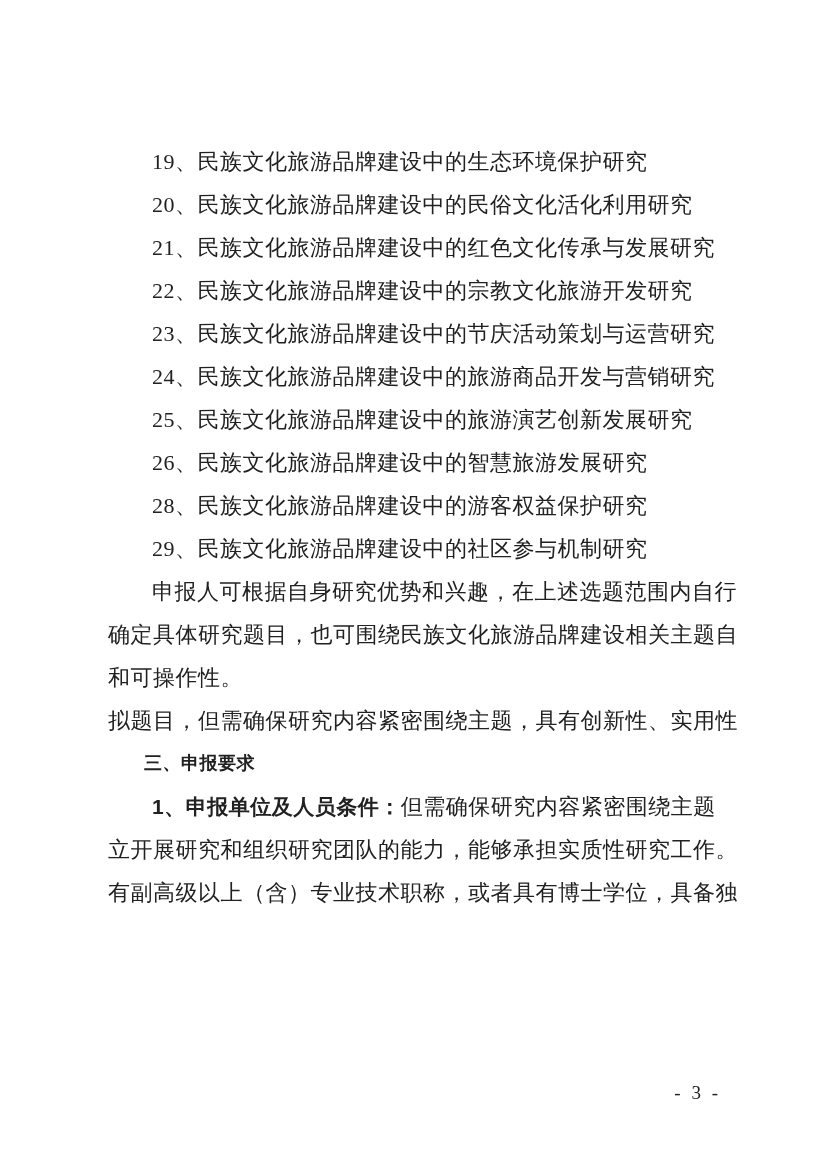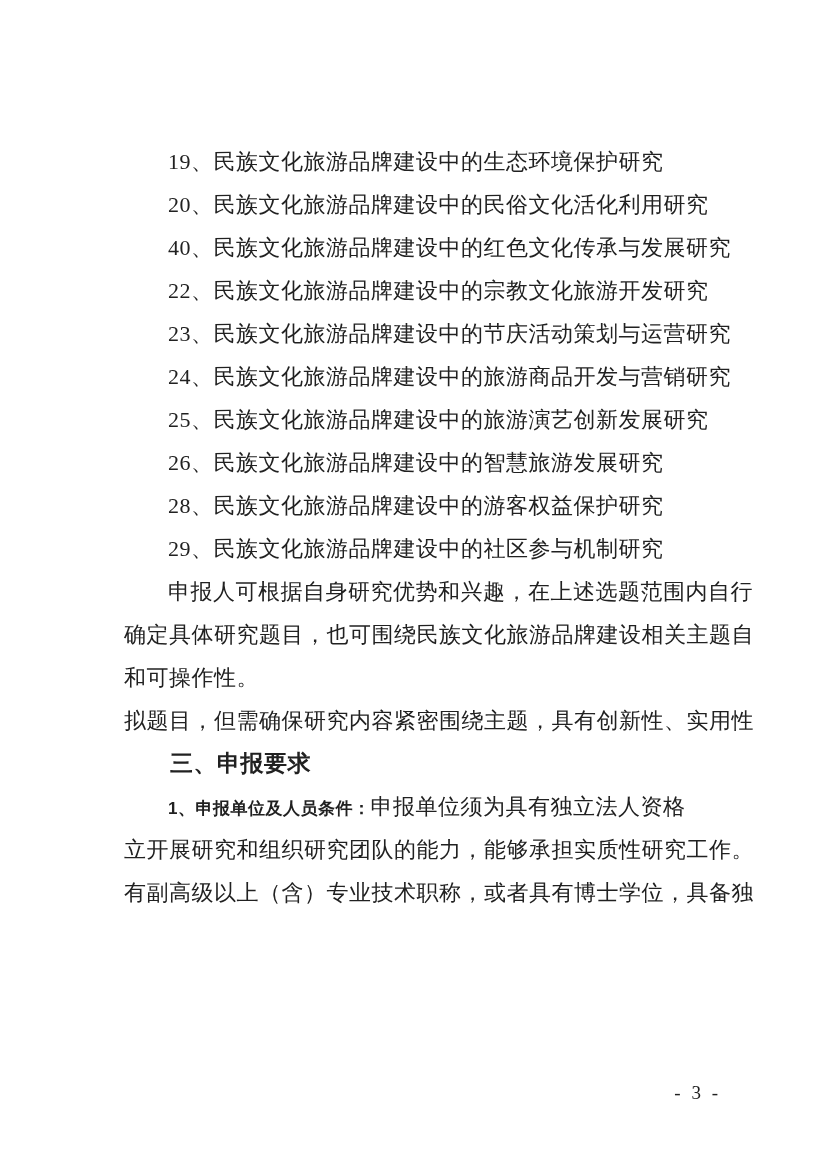--- a/index.html
+++ b/index.html
@@ -12,78 +12,78 @@
     width: 827px;
     height: 1169px;
     background: #ffffff;
     overflow: hidden;
     font-family: "Liberation Serif", "DejaVu Serif", serif;
     color: #212121;
   }
   .content {
     position: absolute;
     top: 140px;
-    left: 124px;
+    left: 108px;
     width: 624px;
     font-size: 22px;
     line-height: 43px;
     letter-spacing: 0.5px;
   }
   .doc-line {
     height: 43px;
     white-space: nowrap;
   }
   .indent {
     text-indent: 2em;
   }
   .heading {
     font-weight: bold;
     font-family: "Liberation Sans", "DejaVu Sans", sans-serif;
-    font-size: 23px;
+    font-size: 18px;
   }
   .lead-bold {
     font-weight: bold;
     font-family: "Liberation Sans", "DejaVu Sans", sans-serif;
-    font-size: 17px;
+    font-size: 21px;
     margin-top: 24px;
   }
   .footer {
     position: absolute;
     top: 1082px;
     right: 106px;
     font-size: 19px;
     letter-spacing: 3px;
     color: #212121;
     font-family: "Liberation Serif", "DejaVu Serif", serif;
   }
 </style>
 </head>
 <body>
 
 <div class="page">
   <div class="content">
 
     <div class="doc-line indent">19、民族文化旅游品牌建设中的生态环境保护研究</div>
     <div class="doc-line indent">20、民族文化旅游品牌建设中的民俗文化活化利用研究</div>
-    <div class="doc-line indent">40、民族文化旅游品牌建设中的红色文化传承与发展研究</div>
+    <div class="doc-line indent">21、民族文化旅游品牌建设中的红色文化传承与发展研究</div>
     <div class="doc-line indent">22、民族文化旅游品牌建设中的宗教文化旅游开发研究</div>
     <div class="doc-line indent">23、民族文化旅游品牌建设中的节庆活动策划与运营研究</div>
     <div class="doc-line indent">24、民族文化旅游品牌建设中的旅游商品开发与营销研究</div>
     <div class="doc-line indent">25、民族文化旅游品牌建设中的旅游演艺创新发展研究</div>
     <div class="doc-line indent">26、民族文化旅游品牌建设中的智慧旅游发展研究</div>
     <div class="doc-line indent">28、民族文化旅游品牌建设中的游客权益保护研究</div>
     <div class="doc-line indent">29、民族文化旅游品牌建设中的社区参与机制研究</div>
 
     <div class="doc-line indent">申报人可根据自身研究优势和兴趣，在上述选题范围内自行</div>
     <div class="doc-line">确定具体研究题目，也可围绕民族文化旅游品牌建设相关主题自</div>
     <div class="doc-line">和可操作性。</div>
     <div class="doc-line">拟题目，但需确保研究内容紧密围绕主题，具有创新性、实用性</div>
 
     <div class="doc-line indent heading">三、申报要求</div>
 
-    <div class="doc-line indent"><span class="lead-bold">1、申报单位及人员条件：</span><span>申报单位须为具有独立法人资格</span></div>
+    <div class="doc-line indent"><span class="lead-bold">1、申报单位及人员条件：</span><span>但需确保研究内容紧密围绕主题</span></div>
     <div class="doc-line">立开展研究和组织研究团队的能力，能够承担实质性研究工作。</div>
     <div class="doc-line">有副高级以上（含）专业技术职称，或者具有博士学位，具备独</div>
 
   </div>
 
   <div class="footer">- 3 -</div>
 </div>
 
 </body></html>

